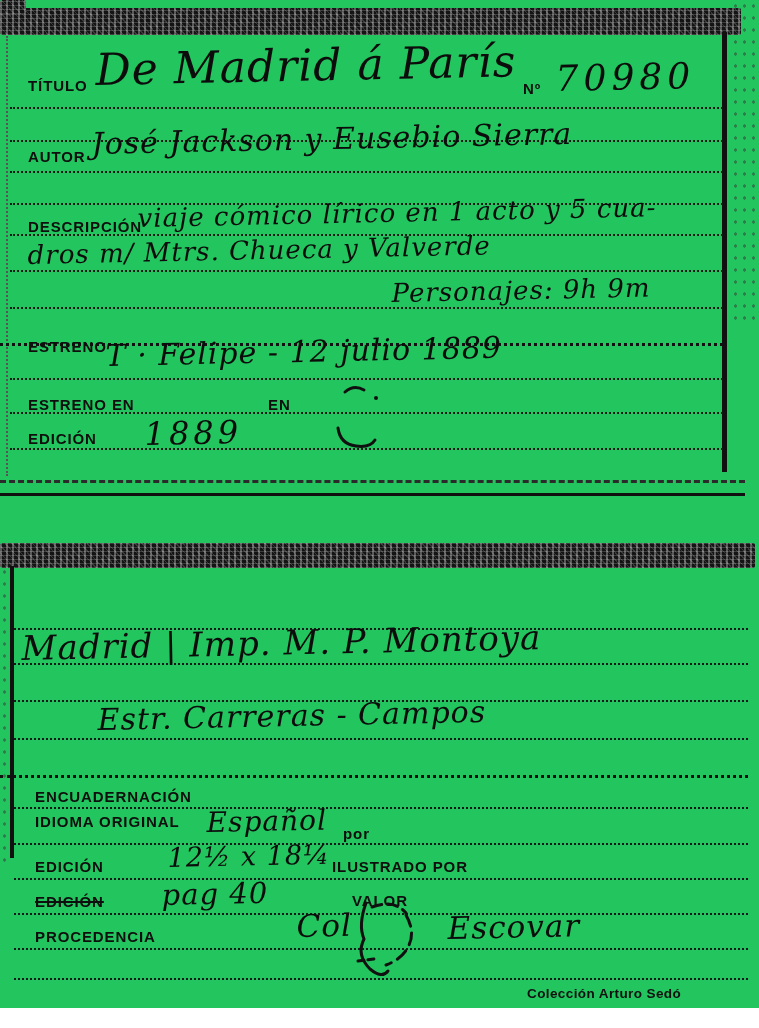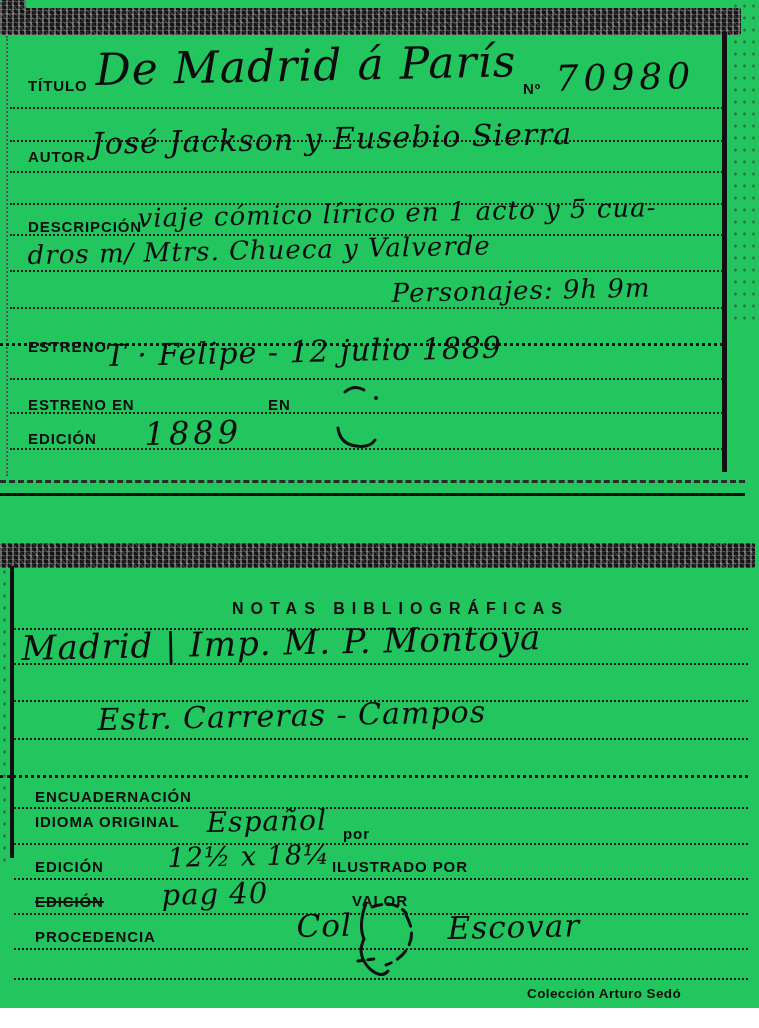--- a/index.html
+++ b/index.html
@@ -106,21 +106,20 @@
     <span class="abs hand" style="left:145px;top:415px;font-size:32px;letter-spacing:4px;">1889</span>
   </div>
 
   <div class="abs" style="left:0;top:500px;width:759px;height:528px;">
 
     <div class="abs speckle" style="left:0;top:43px;width:755px;height:25px;"></div>
 
     <div class="abs vline" style="left:10px;top:66px;height:292px;border-left-width:4px;"></div>
     <div class="abs noisecol" style="left:0;top:66px;width:10px;height:300px;"></div>
 
-    <span class="abs heading" style="left:232px;top:100px;">NOTAS BIBLIOGRÁFICAS</span>
 
     <div class="abs dotline" style="left:14px;top:128px;width:734px;"></div>
     <div class="abs dotline" style="left:14px;top:163px;width:734px;"></div>
     <div class="abs dotline" style="left:14px;top:200px;width:734px;"></div>
     <div class="abs dotline" style="left:14px;top:238px;width:734px;"></div>
     <div class="abs dotline heavy" style="left:0px;top:275px;width:748px;"></div>
     <div class="abs dotline" style="left:14px;top:307px;width:734px;"></div>
     <div class="abs dotline" style="left:14px;top:343px;width:734px;"></div>
     <div class="abs dotline" style="left:14px;top:378px;width:734px;"></div>
     <div class="abs dotline" style="left:14px;top:413px;width:734px;"></div>

